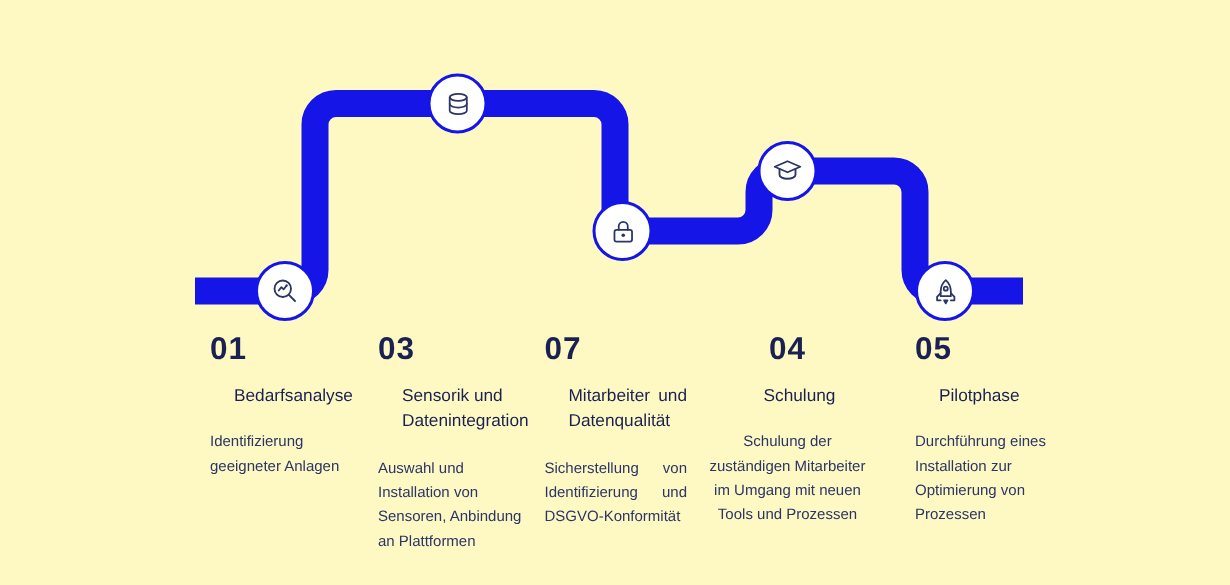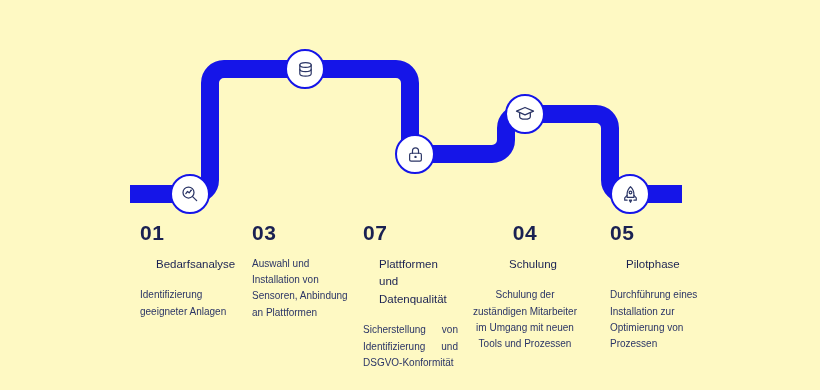--- a/index.html
+++ b/index.html
@@ -188,26 +188,27 @@
   <div id="steps">
 
     <div class="step" style="left:140px; width:96px;">
       <div class="step-num">01</div>
       <div class="step-title">Bedarfsanalyse</div>
       <div class="step-desc">Identifizierung geeigneter Anlagen</div>
     </div>
 
     <div class="step" style="left:252px; width:96px;">
       <div class="step-num">03</div>
+      <div class="step-title">Sensorik und Datenintegration</div>
       <div class="step-desc">Auswahl und Installation von Sensoren, Anbindung an Plattformen</div>
     </div>
 
     <div class="step just" style="left:363px; width:95px;">
       <div class="step-num">07</div>
-      <div class="step-title">Plattformen und Datenqualität</div>
+      <div class="step-title">Mitarbeiter und Datenqualität</div>
       <div class="step-desc">Sicherstellung von Identifizierung und DSGVO-Konformität</div>
     </div>
 
     <div class="step" style="left:473px; width:104px;text-align:center;">
       <div class="step-num">04</div>
       <div class="step-title">Schulung</div>
       <div class="step-desc">Schulung der zuständigen Mitarbeiter im Umgang mit neuen Tools und Prozessen</div>
     </div>
 
     <div class="step" style="left:582px; width:90px;margin-left:28px;">

